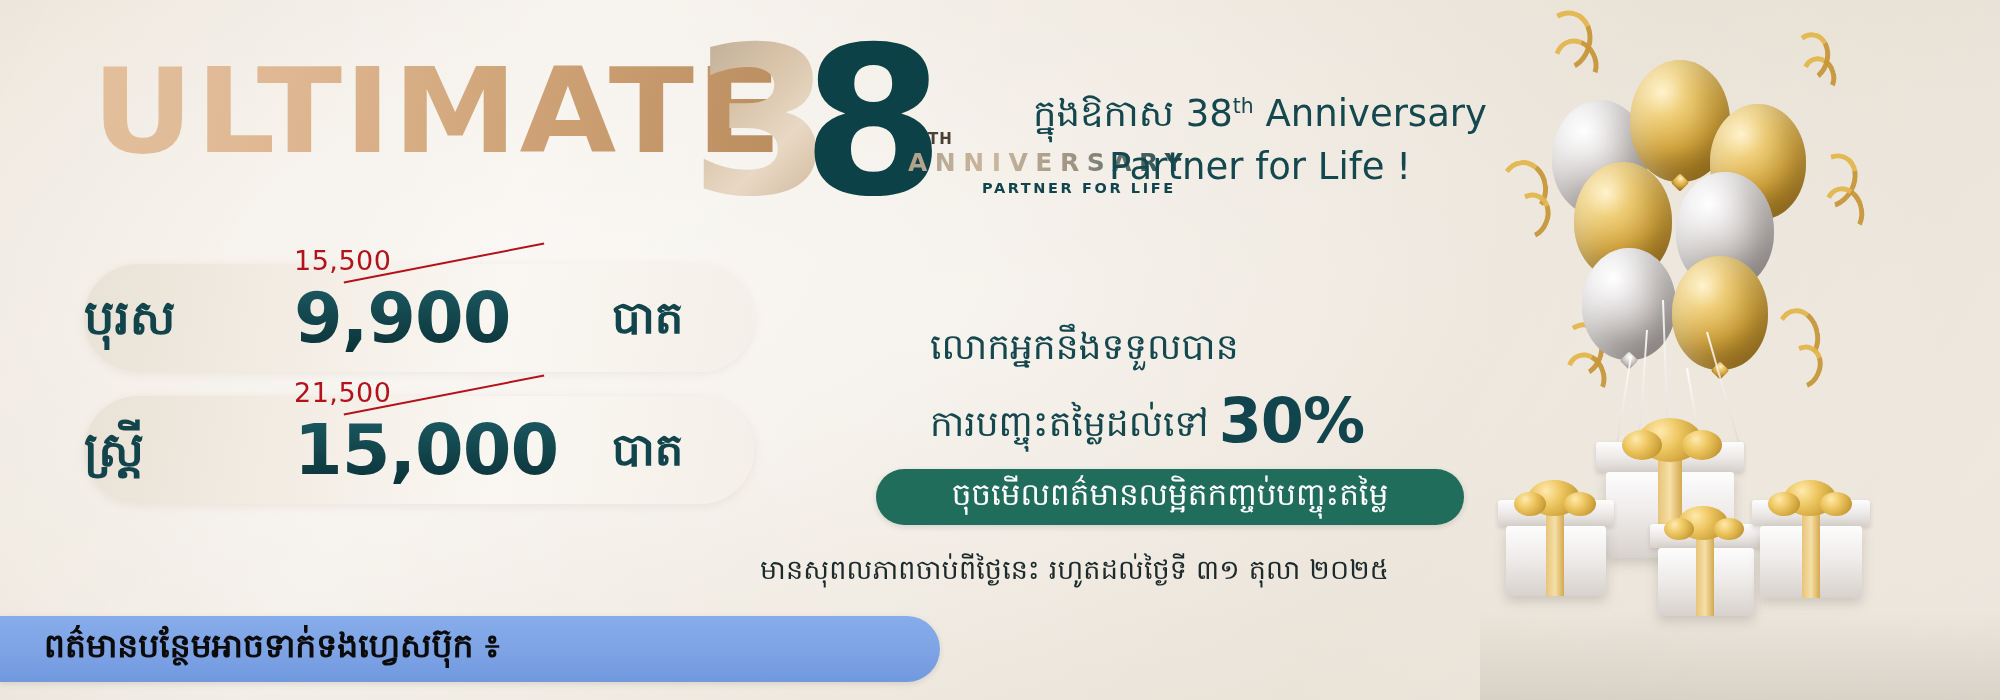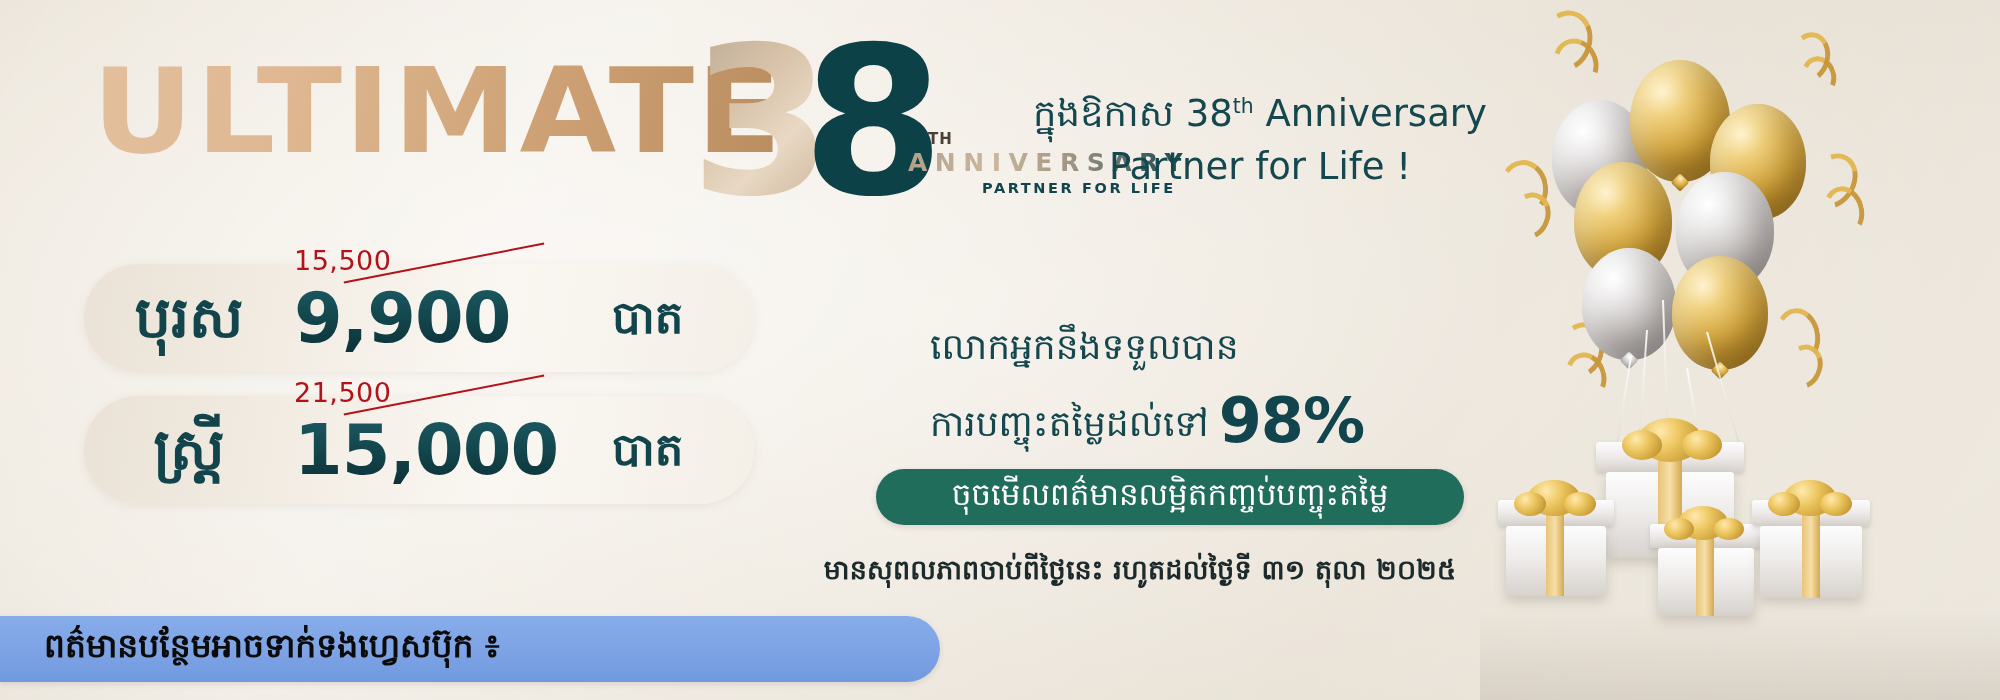--- a/index.html
+++ b/index.html
@@ -91,22 +91,22 @@
     width:670px; height:108px;
     border-radius:54px;
     background:linear-gradient(100deg,#eae2d6 0%,#f2ece3 30%,#faf7f2 62%,#f4efe7 100%);
     box-shadow:0 2px 10px rgba(150,135,115,0.12);
     display:flex; align-items:center;
   }
   #card-male   { top:264px; }
   #card-female { top:396px; }
 
   .p-label {
-    flex:0 0 210px; text-align:center;
-    font-size:57px; color:#12444b; font-weight:600;
+    flex:0 0 210px; text-align:left;
+    font-size:48px; color:#12444b; font-weight:600;
     font-family:"DejaVu Sans","Liberation Sans",sans-serif;
     line-height:1.15;
   }
   .p-mid { position:relative; flex:0 0 300px; text-align:left; }
   .p-old {
     position:absolute; left:0; right:0; top:-38px;
     font-size:27px; color:#b4121a; font-weight:500; letter-spacing:0.5px;
   }
   .p-old::after {
     content:""; position:absolute;
@@ -148,22 +148,22 @@
     width:588px; height:56px; border-radius:28px;
     background:#216d5c;
     display:flex; align-items:center; justify-content:center;
     color:#ffffff; font-size:31px; font-weight:500;
     box-shadow:0 2px 6px rgba(0,0,0,0.12);
     cursor:pointer;
   }
 
   .validity {
     position:absolute; left:760px; top:553px;
-    width:760px; text-align:center;
-    color:#1c2a2c; font-size:27px; font-weight:700; letter-spacing:0.2px;
+    width:760px; 
+    color:#1c2a2c; font-size:27px; font-weight:400; letter-spacing:0.2px;
   }
 
   
   .bottom-bar {
     position:absolute; left:0; top:616px;
     width:940px; height:66px;
     border-radius:0 33px 33px 0;
     background:linear-gradient(180deg,#87acea 0%,#7fa4e6 50%,#7099de 100%);
     display:flex; align-items:center; padding-left:44px;
     box-shadow:0 2px 6px rgba(0,0,0,0.10);
@@ -271,21 +271,21 @@
       <span>ក្នុងឱកាស</span>
       <span>38</span><sup>th</sup>
       <span>Anniversary</span>
     </div>
     <div>Partner for Life !</div>
   </div>
 
   <div class="offer">
     <div>លោកអ្នកនឹងទទួលបាន</div>
     <div>
-      <span>ការបញ្ចុះតម្លៃដល់ទៅ</span><span class="pct">98%</span>
+      <span>ការបញ្ចុះតម្លៃដល់ទៅ</span><span class="pct">30%</span>
     </div>
   </div>
 
   <div class="cta">ចុចមើលពត៌មានលម្អិតកញ្ចប់បញ្ចុះតម្លៃ</div>
 
   <div class="validity">មានសុពលភាពចាប់ពីថ្ងៃនេះ រហូតដល់ថ្ងៃទី ៣១ តុលា ២០២៥</div>
 
   <div class="bottom-bar">
     <span class="bb-khmer">ពត៌មានបន្ថែមអាចទាក់ទងហ្វេសប៊ុក ៖</span>
   </div>

